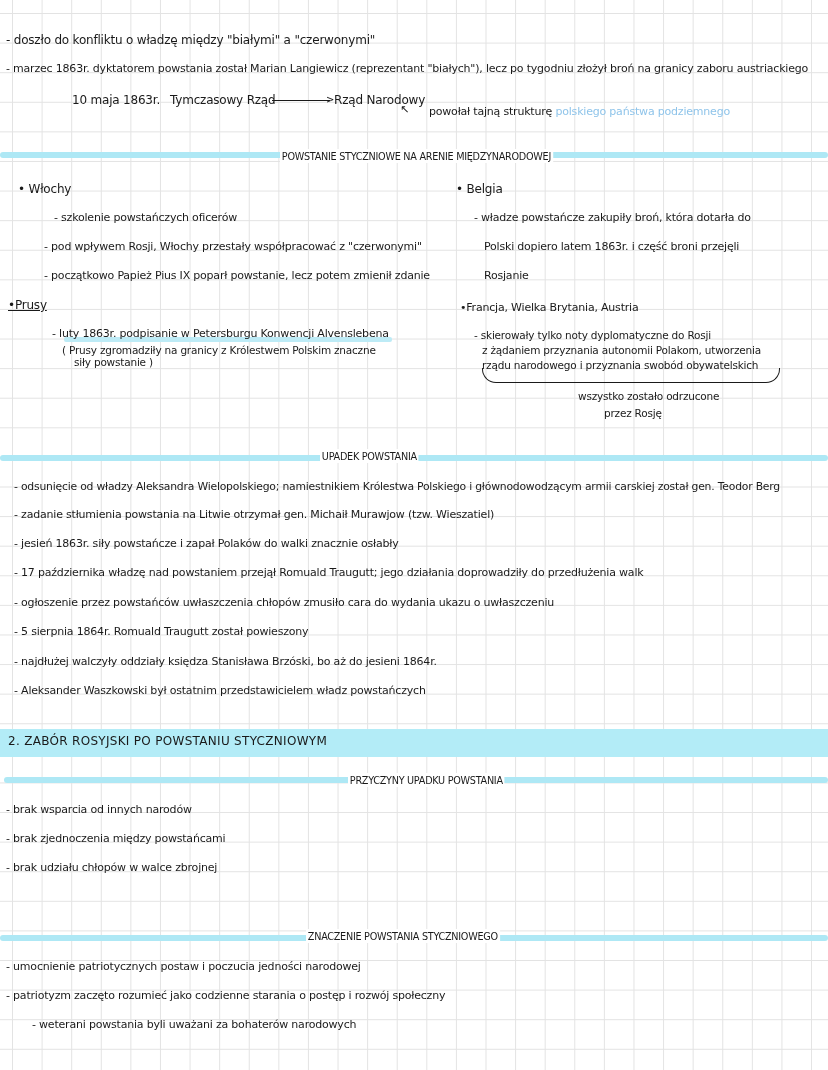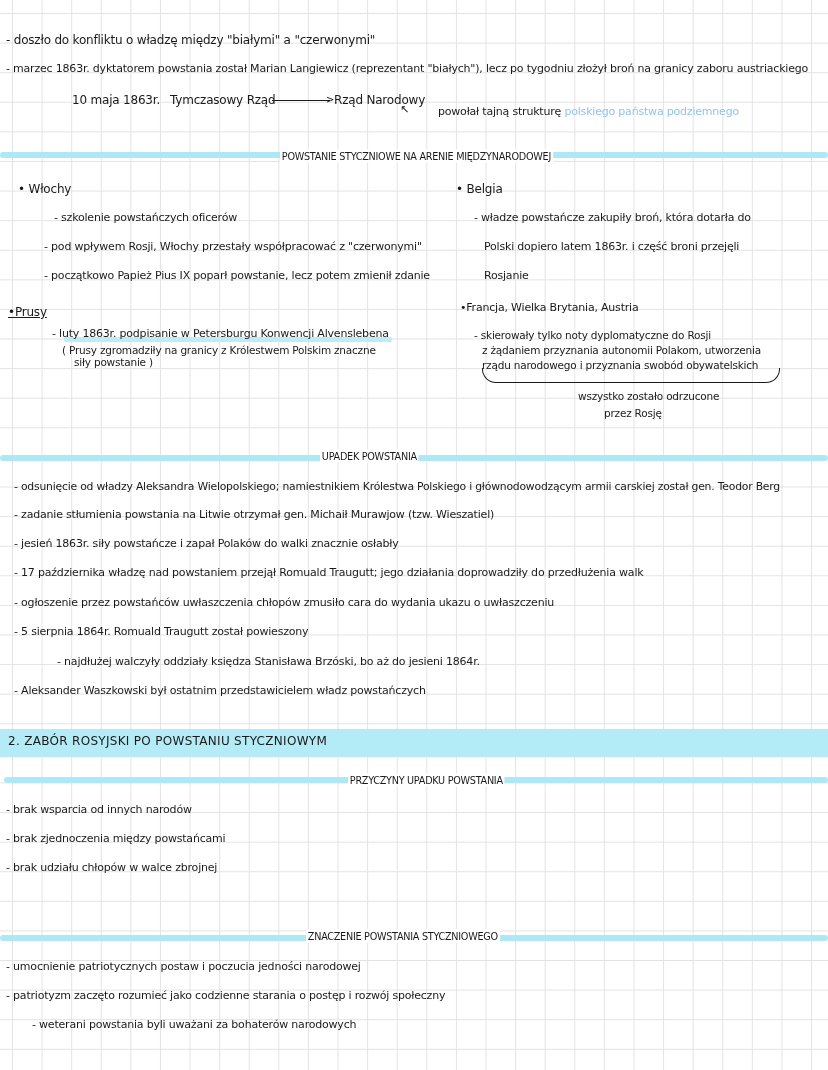--- a/index.html
+++ b/index.html
@@ -30,39 +30,39 @@
 <body>
 
 <div class="t" style="left:6px;top:32px;">- doszło do konfliktu o władzę między "białymi" a "czerwonymi"</div>
 <div class="t sm" style="left:6px;top:61px;">- marzec 1863r. dyktatorem powstania został Marian Langiewicz (reprezentant "białych"), lecz po tygodniu złożył broń na granicy zaboru austriackiego</div>
 <div class="t" style="left:72px;top:92px;">10 maja 1863r.</div>
 <div class="t" style="left:170px;top:92px;">Tymczasowy Rząd</div>
 <div class="arrow-line" style="left:272px;top:100px;width:58px;"></div>
 <div class="t" style="left:326px;top:92px;font-size:10px;">&gt;</div>
 <div class="t" style="left:334px;top:92px;">Rząd Narodowy</div>
 <div class="t" style="left:400px;top:102px;font-size:11px;">↖</div>
-<div class="t sm" style="left:438px;top:104px;">
+<div class="t sm" style="left:429px;top:104px;">
   <span>powołał tajną strukturę</span>
   <span class="blue">polskiego państwa podziemnego</span>
 </div>
 
 <div class="bar" style="left:0;top:152px;width:828px;"></div>
 <div class="hdr" style="left:280px;top:149px;">POWSTANIE STYCZNIOWE NA ARENIE MIĘDZYNARODOWEJ</div>
 
 <div class="t" style="left:18px;top:181px;">• Włochy</div>
 <div class="t sm" style="left:44px;top:210px;margin-left:10px;">- szkolenie powstańczych oficerów</div>
 <div class="t sm" style="left:44px;top:239px;">- pod wpływem Rosji, Włochy przestały współpracować z "czerwonymi"</div>
 <div class="t sm" style="left:44px;top:268px;">- początkowo Papież Pius IX poparł powstanie, lecz potem zmienił zdanie</div>
 
 <div class="t" style="left:456px;top:181px;">• Belgia</div>
 <div class="t sm" style="left:474px;top:210px;">- władze powstańcze zakupiły broń, która dotarła do</div>
 <div class="t sm" style="left:484px;top:239px;">Polski dopiero latem 1863r. i część broni przejęli</div>
 <div class="t sm" style="left:484px;top:268px;">Rosjanie</div>
 
-<div class="t" style="left:8px;top:304px;text-decoration:underline;">•Prusy</div>
+<div class="t" style="left:8px;top:297px;text-decoration:underline;">•Prusy</div>
 <div class="hl" style="left:64px;top:337px;width:328px;"></div>
 <div class="t sm" style="left:52px;top:326px;">- luty 1863r. podpisanie w Petersburgu Konwencji Alvenslebena</div>
 <div class="t xs" style="left:62px;top:344px;">( Prusy zgromadziły na granicy z Królestwem Polskim znaczne</div>
 <div class="t xs" style="left:74px;top:356px;">siły powstanie )</div>
 
 <div class="t sm" style="left:460px;top:300px;">•Francja, Wielka Brytania, Austria</div>
 <div class="t xs" style="left:474px;top:329px;">- skierowały tylko noty dyplomatyczne do Rosji</div>
 <div class="t xs" style="left:482px;top:344px;">z żądaniem przyznania autonomii Polakom, utworzenia</div>
 <div class="t xs" style="left:482px;top:359px;">rządu narodowego i przyznania swobód obywatelskich</div>
 <div class="brace" style="left:482px;top:368px;width:296px;height:14px;"></div>
@@ -71,21 +71,21 @@
 
 <div class="bar" style="left:0;top:455px;width:828px;"></div>
 <div class="hdr" style="left:320px;top:449px;">UPADEK POWSTANIA</div>
 
 <div class="t sm" style="left:14px;top:479px;font-size:10.8px;">- odsunięcie od władzy Aleksandra Wielopolskiego; namiestnikiem Królestwa Polskiego i głównodowodzącym armii carskiej został gen. Teodor Berg</div>
 <div class="t sm" style="left:14px;top:507px;">- zadanie stłumienia powstania na Litwie otrzymał gen. Michaił Murawjow (tzw. Wieszatiel)</div>
 <div class="t sm" style="left:14px;top:536px;">- jesień 1863r. siły powstańcze i zapał Polaków do walki znacznie osłabły</div>
 <div class="t sm" style="left:14px;top:565px;">- 17 października władzę nad powstaniem przejął Romuald Traugutt; jego działania doprowadziły do przedłużenia walk</div>
 <div class="t sm" style="left:14px;top:595px;">- ogłoszenie przez powstańców uwłaszczenia chłopów zmusiło cara do wydania ukazu o uwłaszczeniu</div>
 <div class="t sm" style="left:14px;top:624px;">- 5 sierpnia 1864r. Romuald Traugutt został powieszony</div>
-<div class="t sm" style="left:14px;top:654px;padding-left:43px;">- najdłużej walczyły oddziały księdza Stanisława Brzóski, bo aż do jesieni 1864r.</div>
+<div class="t sm" style="left:14px;top:654px;">- najdłużej walczyły oddziały księdza Stanisława Brzóski, bo aż do jesieni 1864r.</div>
 <div class="t sm" style="left:14px;top:683px;">- Aleksander Waszkowski był ostatnim przedstawicielem władz powstańczych</div>
 
 <div class="banner"></div>
 <div class="banner-title">2. ZABÓR ROSYJSKI PO POWSTANIU STYCZNIOWYM</div>
 
 <div class="bar" style="left:4px;top:777px;width:824px;"></div>
 <div class="hdr" style="left:348px;top:773px;">PRZYCZYNY UPADKU POWSTANIA</div>
 <div class="t sm" style="left:6px;top:802px;">- brak wsparcia od innych narodów</div>
 <div class="t sm" style="left:6px;top:831px;">- brak zjednoczenia między powstańcami</div>
 <div class="t sm" style="left:6px;top:860px;">- brak udziału chłopów w walce zbrojnej</div>

